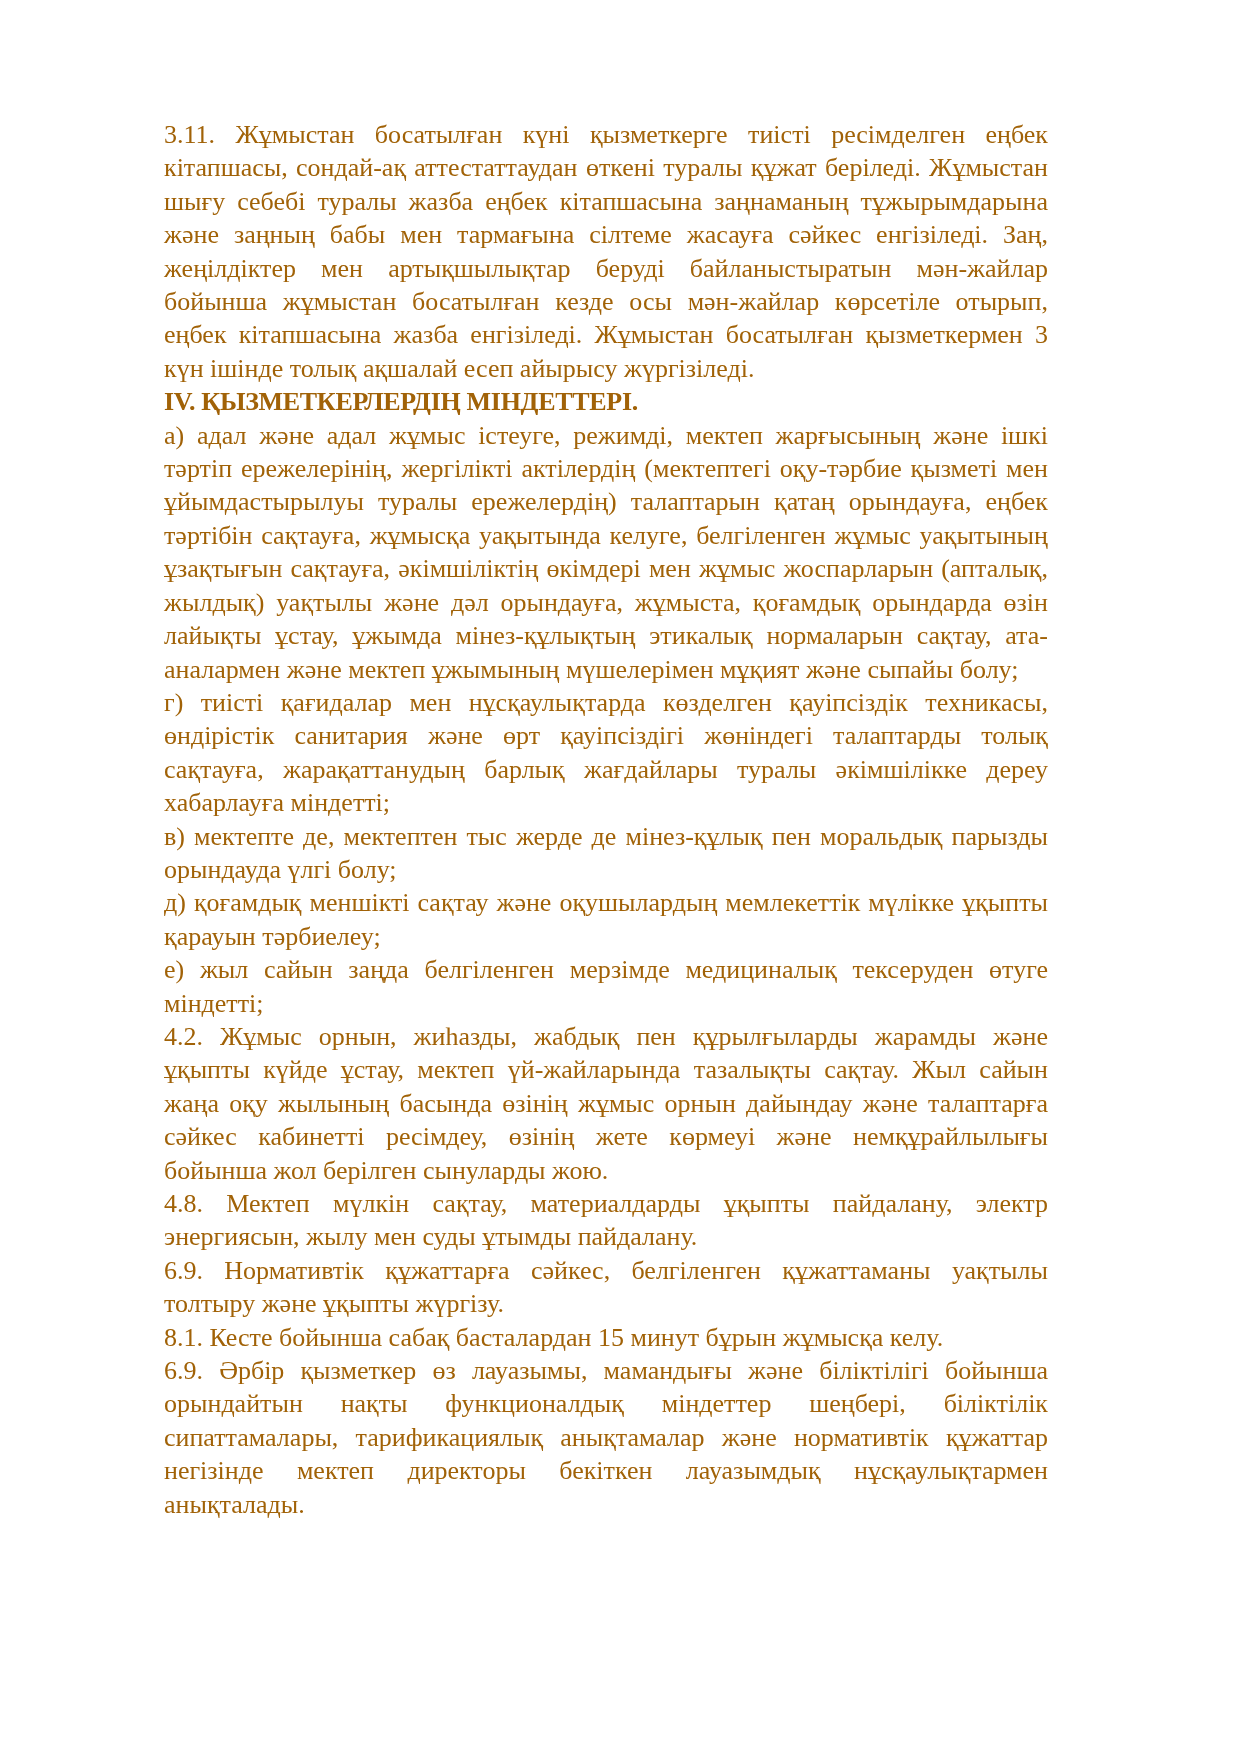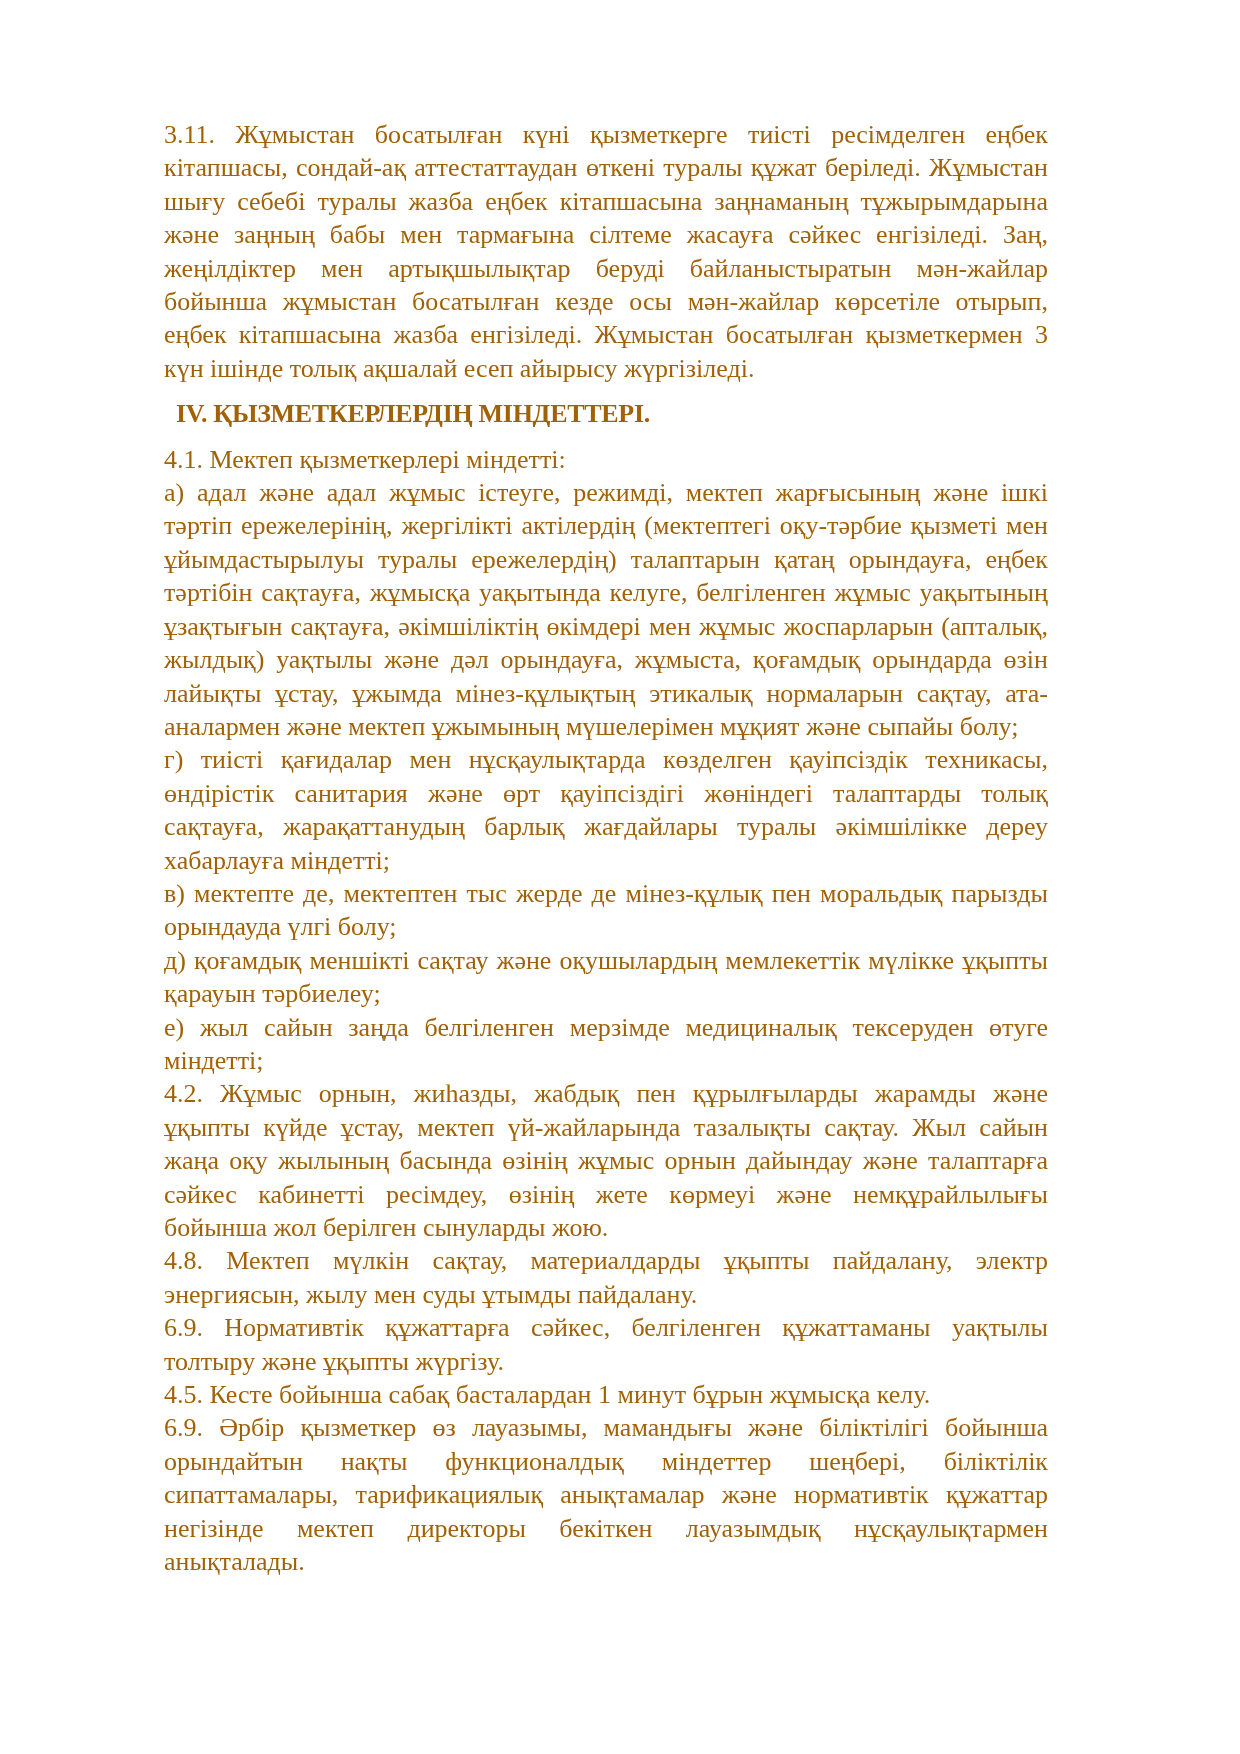--- a/index.html
+++ b/index.html
@@ -8,32 +8,31 @@
     position: absolute;
     left: 164px;
     top: 118px;
     width: 884px;
     font-family: Liberation Serif, serif;
     font-size: 26px;
     line-height: 33.4px;
     color: #a16207;
   }
   .para { margin: 0; text-align: justify; text-align-last: left; }
-  .heading { margin: 12px; font-weight: bold; letter-spacing: -0.3px; }
+  .heading { margin: 0; font-weight: bold; letter-spacing: -0.3px; }
 </style>
 </head>
 <body>
 
 <div class="page">
   <p class="para">3.11. Жұмыстан босатылған күні қызметкерге тиісті ресімделген еңбек кітапшасы, сондай-ақ аттестаттаудан өткені туралы құжат беріледі. Жұмыстан шығу себебі туралы жазба еңбек кітапшасына заңнаманың тұжырымдарына және заңның бабы мен тармағына сілтеме жасауға сәйкес енгізіледі. Заң, жеңілдіктер мен артықшылықтар беруді байланыстыратын мән-жайлар бойынша жұмыстан босатылған кезде осы мән-жайлар көрсетіле отырып, еңбек кітапшасына жазба енгізіледі. Жұмыстан босатылған қызметкермен 3 күн ішінде толық ақшалай есеп айырысу жүргізіледі.</p>
   <p class="heading">IV. ҚЫЗМЕТКЕРЛЕРДІҢ МІНДЕТТЕРІ.</p>
-  <p class="para">4.1. Мектеп қызметкерлері міндетті:</p>
   <p class="para">а) адал және адал жұмыс істеуге, режимді, мектеп жарғысының және ішкі тәртіп ережелерінің, жергілікті актілердің (мектептегі оқу-тәрбие қызметі мен ұйымдастырылуы туралы ережелердің) талаптарын қатаң орындауға, еңбек тәртібін сақтауға, жұмысқа уақытында келуге, белгіленген жұмыс уақытының ұзақтығын сақтауға, әкімшіліктің өкімдері мен жұмыс жоспарларын (апталық, жылдық) уақтылы және дәл орындауға, жұмыста, қоғамдық орындарда өзін лайықты ұстау, ұжымда мінез-құлықтың этикалық нормаларын сақтау, ата-аналармен және мектеп ұжымының мүшелерімен мұқият және сыпайы болу;</p>
   <p class="para">г) тиісті қағидалар мен нұсқаулықтарда көзделген қауіпсіздік техникасы, өндірістік санитария және өрт қауіпсіздігі жөніндегі талаптарды толық сақтауға, жарақаттанудың барлық жағдайлары туралы әкімшілікке дереу хабарлауға міндетті;</p>
   <p class="para">в) мектепте де, мектептен тыс жерде де мінез-құлық пен моральдық парызды орындауда үлгі болу;</p>
   <p class="para">д) қоғамдық меншікті сақтау және оқушылардың мемлекеттік мүлікке ұқыпты қарауын тәрбиелеу;</p>
   <p class="para">е) жыл сайын заңда белгіленген мерзімде медициналық тексеруден өтуге міндетті;</p>
   <p class="para">4.2. Жұмыс орнын, жиһазды, жабдық пен құрылғыларды жарамды және ұқыпты күйде ұстау, мектеп үй-жайларында тазалықты сақтау. Жыл сайын жаңа оқу жылының басында өзінің жұмыс орнын дайындау және талаптарға сәйкес кабинетті ресімдеу, өзінің жете көрмеуі және немқұрайлылығы бойынша жол берілген сынуларды жою.</p>
   <p class="para">4.8. Мектеп мүлкін сақтау, материалдарды ұқыпты пайдалану, электр энергиясын, жылу мен суды ұтымды пайдалану.</p>
   <p class="para">6.9. Нормативтік құжаттарға сәйкес, белгіленген құжаттаманы уақтылы толтыру және ұқыпты жүргізу.</p>
-  <p class="para">4.5. Кесте бойынша сабақ басталардан 1 минут бұрын жұмысқа келу.</p>
+  <p class="para">8.1. Кесте бойынша сабақ басталардан 15 минут бұрын жұмысқа келу.</p>
   <p class="para">6.9. Әрбір қызметкер өз лауазымы, мамандығы және біліктілігі бойынша орындайтын нақты функционалдық міндеттер шеңбері, біліктілік сипаттамалары, тарификациялық анықтамалар және нормативтік құжаттар негізінде мектеп директоры бекіткен лауазымдық нұсқаулықтармен анықталады.</p>
 </div>
 
 </body></html>

